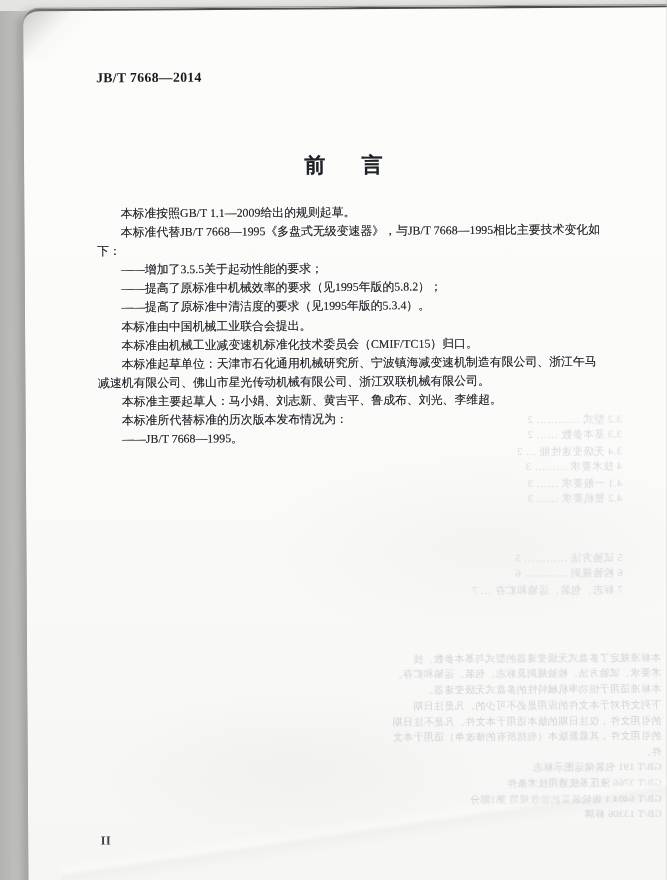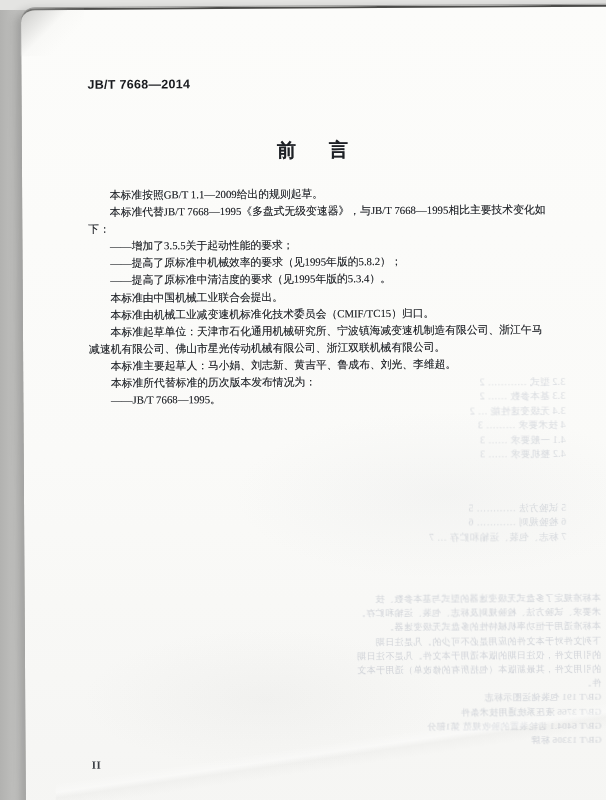--- a/index.html
+++ b/index.html
@@ -43,22 +43,22 @@
   }
   
   .crease {
     position: absolute; left: 30px; top: 690px;
     width: 560px; height: 110px;
     background: linear-gradient(172deg, rgba(255,255,255,0) 44%, rgba(255,255,255,0.65) 49%, rgba(205,205,203,0.25) 52%, rgba(255,255,255,0) 58%);
     opacity: 0.5;
     pointer-events: none;
   }
   .page-header {
-    position: absolute; left: 66px; top: 68px;
-    font-family: Liberation Sans, sans-serif;
+    position: absolute; left: 66px; top: 54px;
+    font-family: Liberation Serif, serif;
     font-size: 12.5px; font-weight: 700;
     color: #17191d;
     letter-spacing: 0.3px;
   }
   .doc-title {
     position: absolute; left: 66px; top: 129px;
     width: 456px;
     margin: 0;
     text-align: center;
     font-family: "Liberation Sans", "DejaVu Sans", sans-serif;

